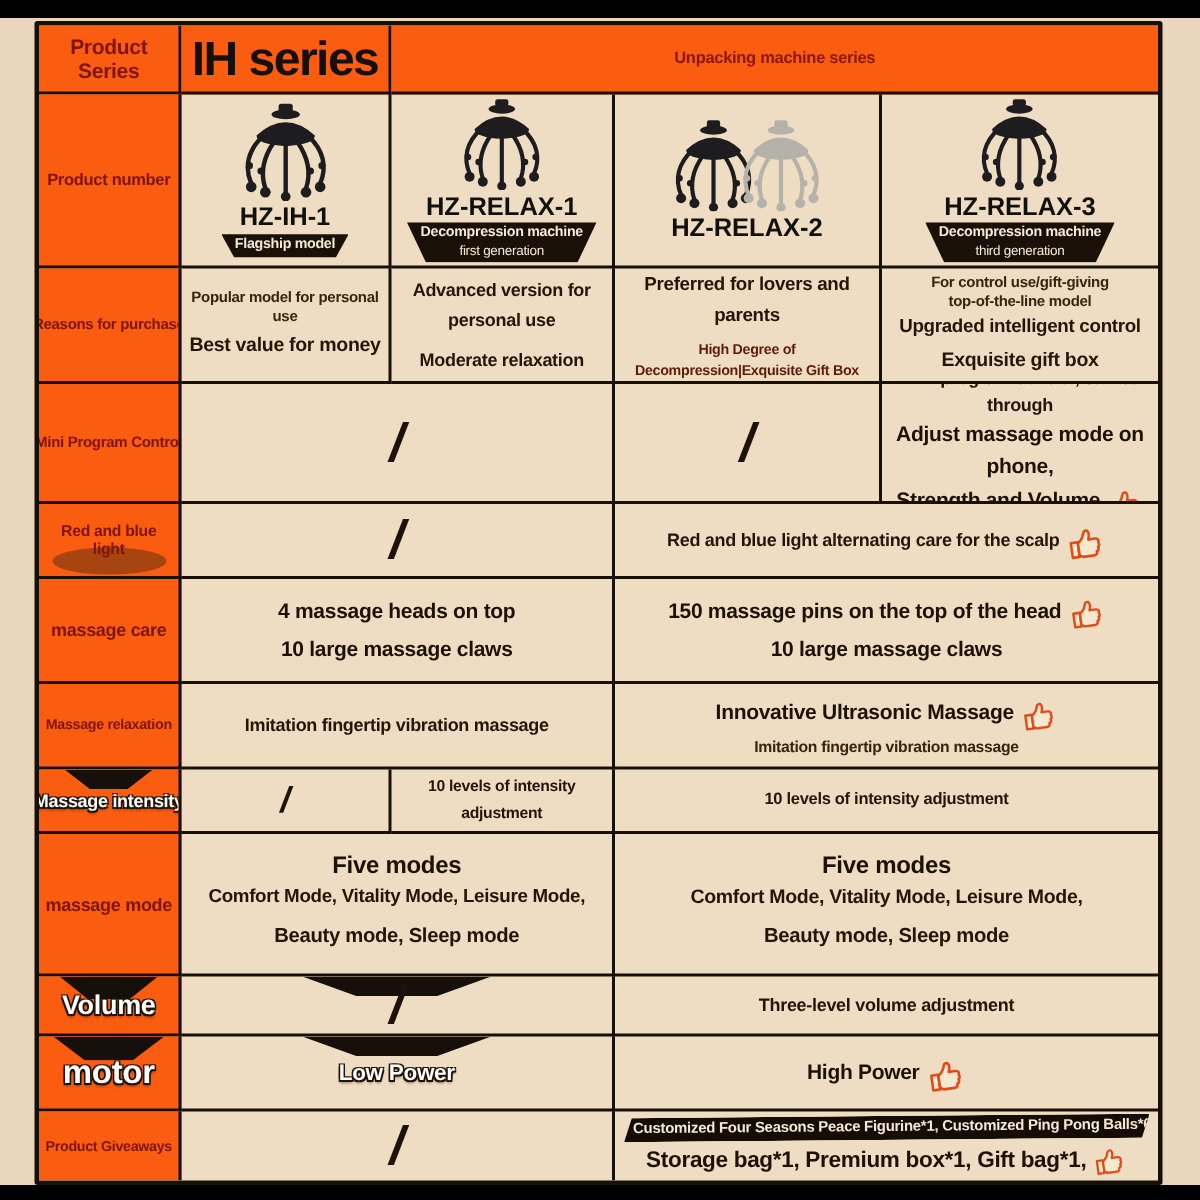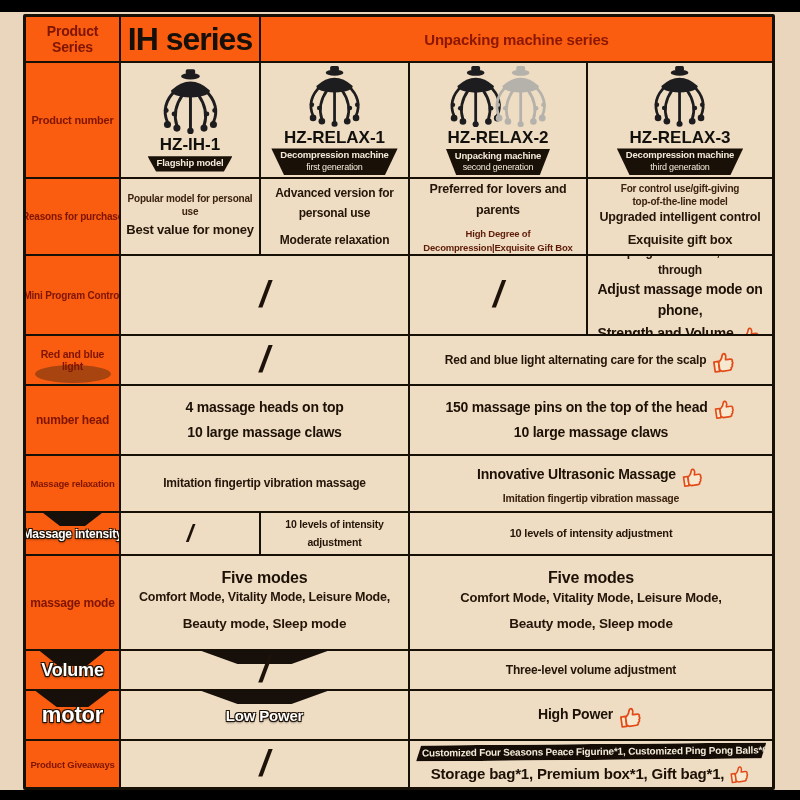--- a/index.html
+++ b/index.html
@@ -29,21 +29,21 @@
     text-align:center;padding:2px 4px;overflow:hidden;
   }
   .nr{border-right:none;}
   .nb{border-bottom:none;}
   .s2{grid-column:span 2;}
   .s3{grid-column:span 3;}
   .lbl{background:#fa5c10;color:#7e1402;font-weight:bold;}
   .orange{background:#fa5c10;}
   .series-lbl{font-size:14px;}
   .ih{font-size:32px;font-weight:900;color:#16100a;letter-spacing:-1px;}
-  .unpack{font-size:15px;color:#8b1702;font-weight:bold;}
+  .unpack{font-size:11px;color:#8b1702;font-weight:bold;}
 
   .lbl-sm{font-size:10px;white-space:nowrap;}
   .lbl-md{font-size:12px;}
   .lbl-11{font-size:11px;}
   .outline-w{
     color:#fff;
     text-shadow:1px 1px 0 #201408,-1px -1px 0 #201408,1px -1px 0 #201408,-1px 1px 0 #201408,0 2px 2px rgba(0,0,0,.45);
   }
   .lbl-vol{font-size:18px;}
   .lbl-motor{font-size:22px;}
@@ -168,24 +168,20 @@
   <div class="c">
     <div class="img-pair">
       <svg class="prod-img" viewBox="0 0 100 112">
           <use href="#massager"></use>
         </svg>
       <svg class="prod-img silver" viewBox="0 0 100 112">
           <use href="#massager"></use>
         </svg>
     </div>
     <div class="prod-name">HZ-RELAX-2</div>
-    <div class="badge">
-      <div class="badge-l1">Unpacking machine</div>
-      <div class="badge-l2">second generation</div>
-    </div>
   </div>
   <div class="c nr">
     <svg class="prod-img" viewBox="0 0 100 112">
         <use href="#massager"></use>
       </svg>
     <div class="prod-name">HZ-RELAX-3</div>
     <div class="badge">
       <div class="badge-l1">Decompression machine</div>
       <div class="badge-l2">third generation</div>
     </div>
@@ -244,21 +240,21 @@
   <div class="c s2 nr">
     <div class="row-line">
       <span class="main13" style="font-size:12px;">Red and blue light alternating care for the scalp</span>
       <svg class="thumb" width="28" height="28" viewBox="0 0 48 48">
           <use href="#thumb"></use>
         </svg>
     </div>
   </div>
 
   <div class="c lbl">
-    <span class="lbl-md">number head</span>
+    <span class="lbl-md">massage care</span>
   </div>
   <div class="c s2">
     <div class="main14">4 massage heads on top</div>
     <div class="main14">10 large massage claws</div>
   </div>
   <div class="c s2 nr">
     <div class="row-line">
       <span class="main14">150 massage pins on the top of the head</span>
       <svg class="thumb" width="26" height="26" viewBox="0 0 48 48">
           <use href="#thumb"></use>

